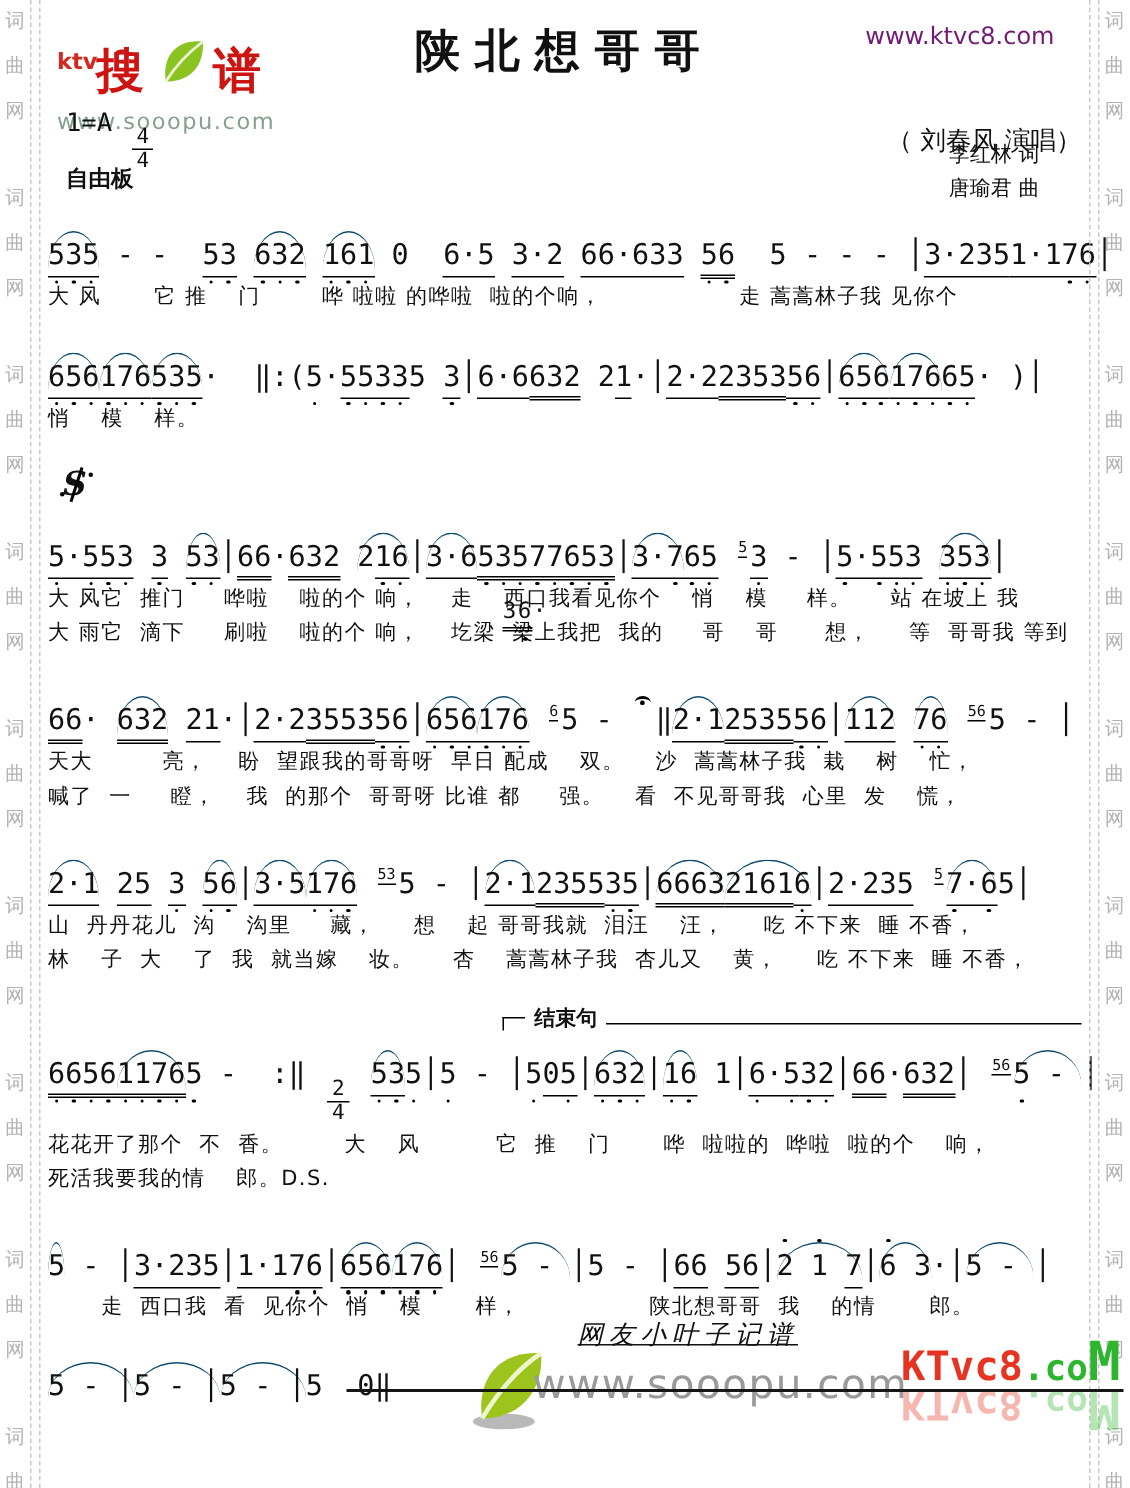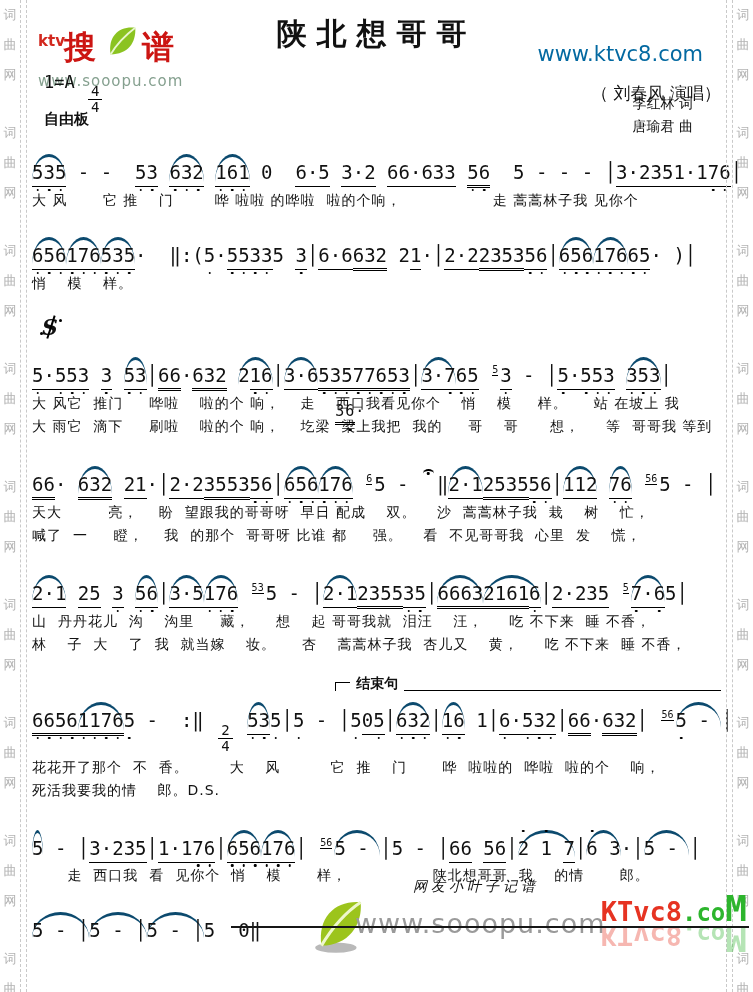--- a/index.html
+++ b/index.html
@@ -22,38 +22,38 @@
   .logo .big{position:absolute;left:26px;top:0;color:#cc1512;font-size:32px;font-weight:bold;
              font-family:"DejaVu Serif",serif;letter-spacing:2px;}
   .logo .leaf1{position:absolute;left:64px;top:-2px;}
   .logo .big2{position:absolute;left:104px;top:0;color:#cc1512;font-size:32px;font-weight:bold;
              font-family:"DejaVu Serif",serif;}
   .logo .site{display:block;margin-top:2px;color:#85a08f;font-size:15px;letter-spacing:1px;}
   .title{position:absolute;left:0;right:0;top:14px;text-align:center;
          font-family:"DejaVu Serif","Liberation Serif",serif;font-weight:bold;
          font-size:30px;letter-spacing:10px;}
   .subtitle{position:absolute;left:0;right:0;top:82px;text-align:right;font-size:17px;}
-  .siteR{position:absolute;right:18px;top:14px;color:#0369a1;font-size:21px;margin-top:28px;}
+  .siteR{position:absolute;right:18px;top:14px;color:#701a75;font-size:16px;}
   .credits{position:absolute;right:28px;top:92px;text-align:right;font-size:14px;line-height:1.65;}
   .keyrow{position:absolute;left:12px;top:72px;font-size:17px;
           font-family:"DejaVu Sans Mono",monospace;}
   .tempo{position:absolute;left:12px;top:110px;font-size:15px;font-weight:bold;}
   .frac{display:inline-flex;flex-direction:column;align-items:center;vertical-align:-8px;
         line-height:1.1;font-size:14px;margin:0 3px;}
   .frac .ft{border-bottom:1px solid #000;padding:0 3px;}
   .frac .fb{padding:0 3px;}
   
   .score-line{margin-bottom:20px;}
   .notation{font-family:"DejaVu Sans Mono","Liberation Mono",monospace;font-size:19px;
             white-space:pre;padding-top:9px;line-height:26px;}
   .notation .ch{display:inline-block;position:relative;}
   .grp{display:inline-block;}
   .u1{border-bottom:1px solid #000;padding-bottom:1px;}
   .u2{border-bottom:3px double #000;}
-  .slur{border-top:3px solid #0c4a6e;border-radius:60% 60% 0 0 / 100% 100% 0 0;
+  .slur{border-top:1px solid #0c4a6e;border-radius:60% 60% 0 0 / 100% 100% 0 0;
         padding-top:2px;margin-top:-3px;}
   .da::before{content:'';position:absolute;top:-5px;left:50%;width:2.5px;height:2.5px;
               background:#000;border-radius:50%;transform:translateX(-50%);}
   .db::after{content:'';position:absolute;bottom:-6px;left:50%;width:2.5px;height:2.5px;
              background:#000;border-radius:50%;transform:translateX(-50%);}
   .grace{font-size:10px;vertical-align:9px;border-bottom:1px solid #000;margin:0 2px;}
   .fermata{display:inline-block;width:11px;height:7px;border-top:2px solid #000;
            border-radius:50% 50% 0 0;position:relative;top:-13px;margin:0 3px;}
   .fermata::after{content:'';position:absolute;left:50%;top:1px;width:2.5px;height:2.5px;
                   background:#000;border-radius:50%;transform:translateX(-50%);}
@@ -64,29 +64,29 @@
               font-family:"DejaVu Sans Mono",monospace;font-size:15px;}
   
   .segno-row{height:30px;margin:0 0 4px 10px;}
   .segno{position:relative;display:inline-block;width:18px;height:26px;}
   .segno .s{font-family:"DejaVu Serif",serif;font-style:italic;font-weight:bold;font-size:22px;}
   .segno .sl{position:absolute;left:8px;top:1px;width:1.5px;height:24px;background:#000;
              transform:rotate(18deg);}
   .segno .d1,.segno .d2{position:absolute;width:3px;height:3px;background:#000;border-radius:50%;}
   .segno .d1{right:-2px;top:5px;} .segno .d2{left:-2px;bottom:5px;}
   
-  .ending{display:flex;align-items:flex-end;margin:0 0 2px 44%;height:16px;}
+  .ending{display:flex;align-items:center;margin:0 0 2px 44%;height:16px;}
   .ending .tick{width:14px;height:8px;border-left:1.5px solid #000;border-top:1.5px solid #000;
                 margin-top:7px;}
   .ending .lab{font-size:14px;font-weight:bold;padding:0 6px;line-height:16px;}
   .ending .ln{flex:1;border-top:1.5px solid #000;margin-top:7px;}
   
   .footer{position:absolute;right:4px;bottom:18px;width:440px;height:96px;z-index:6;}
-  .credit{position:absolute;left:104px;top:0;font-family:"DejaVu Serif",serif;font-style:italic;
-          font-size:14px;letter-spacing:4px;}
+  .credit{position:absolute;left:76px;top:0;font-family:"DejaVu Serif",serif;font-style:italic;
+          font-size:17px;letter-spacing:4px;text-decoration:underline;}
   .leaf2{position:absolute;left:0;top:18px;}
   .wm{position:absolute;left:46px;top:30px;color:#9a9a9a;font-size:27px;letter-spacing:1px;}
   .klogo{position:absolute;right:2px;top:10px;font-family:"DejaVu Sans Mono",monospace;
          font-weight:bold;white-space:nowrap;}
   .klogo .r{color:#e63322;font-size:27px;}
   .klogo .g{color:#2db52d;font-size:24px;}
   .klogo .m{color:#2db52d;font-size:36px;}
   .kref{position:absolute;right:2px;top:40px;transform:scaleY(-1);opacity:.35;
         font-family:"DejaVu Sans Mono",monospace;font-weight:bold;white-space:nowrap;}
   .kref .r{color:#e63322;font-size:27px;} .kref .g{color:#2db52d;font-size:24px;}

